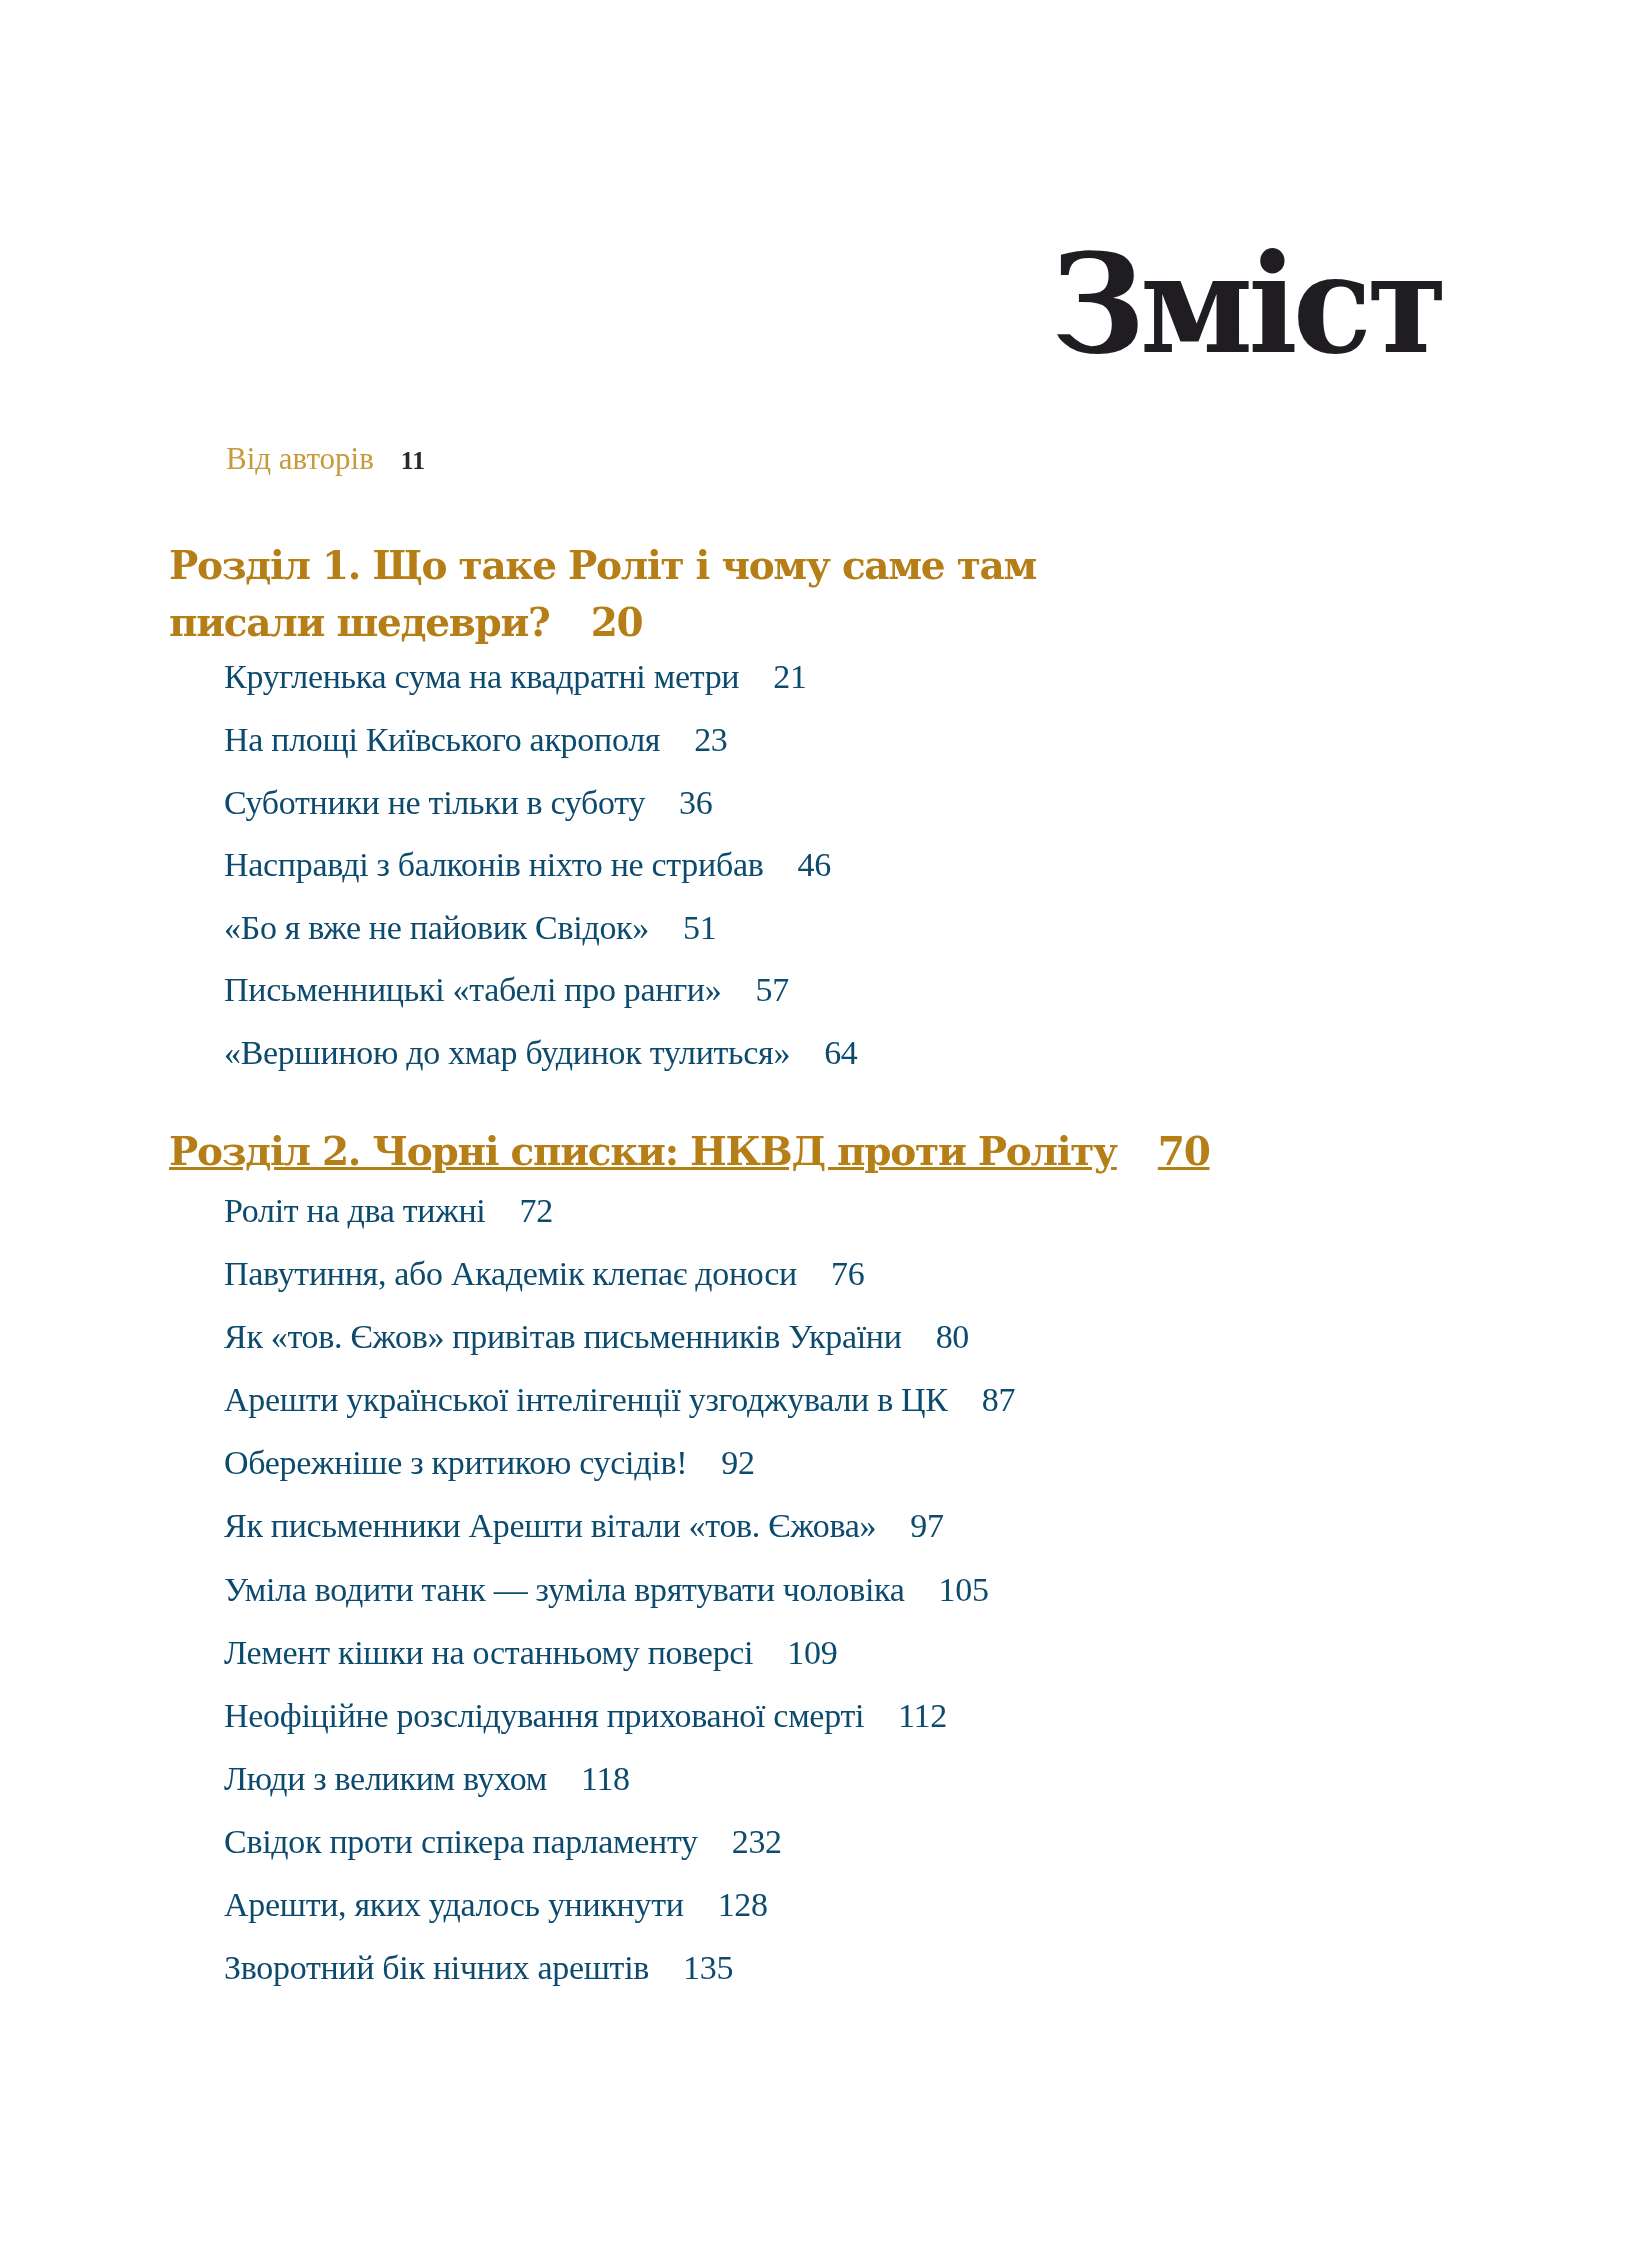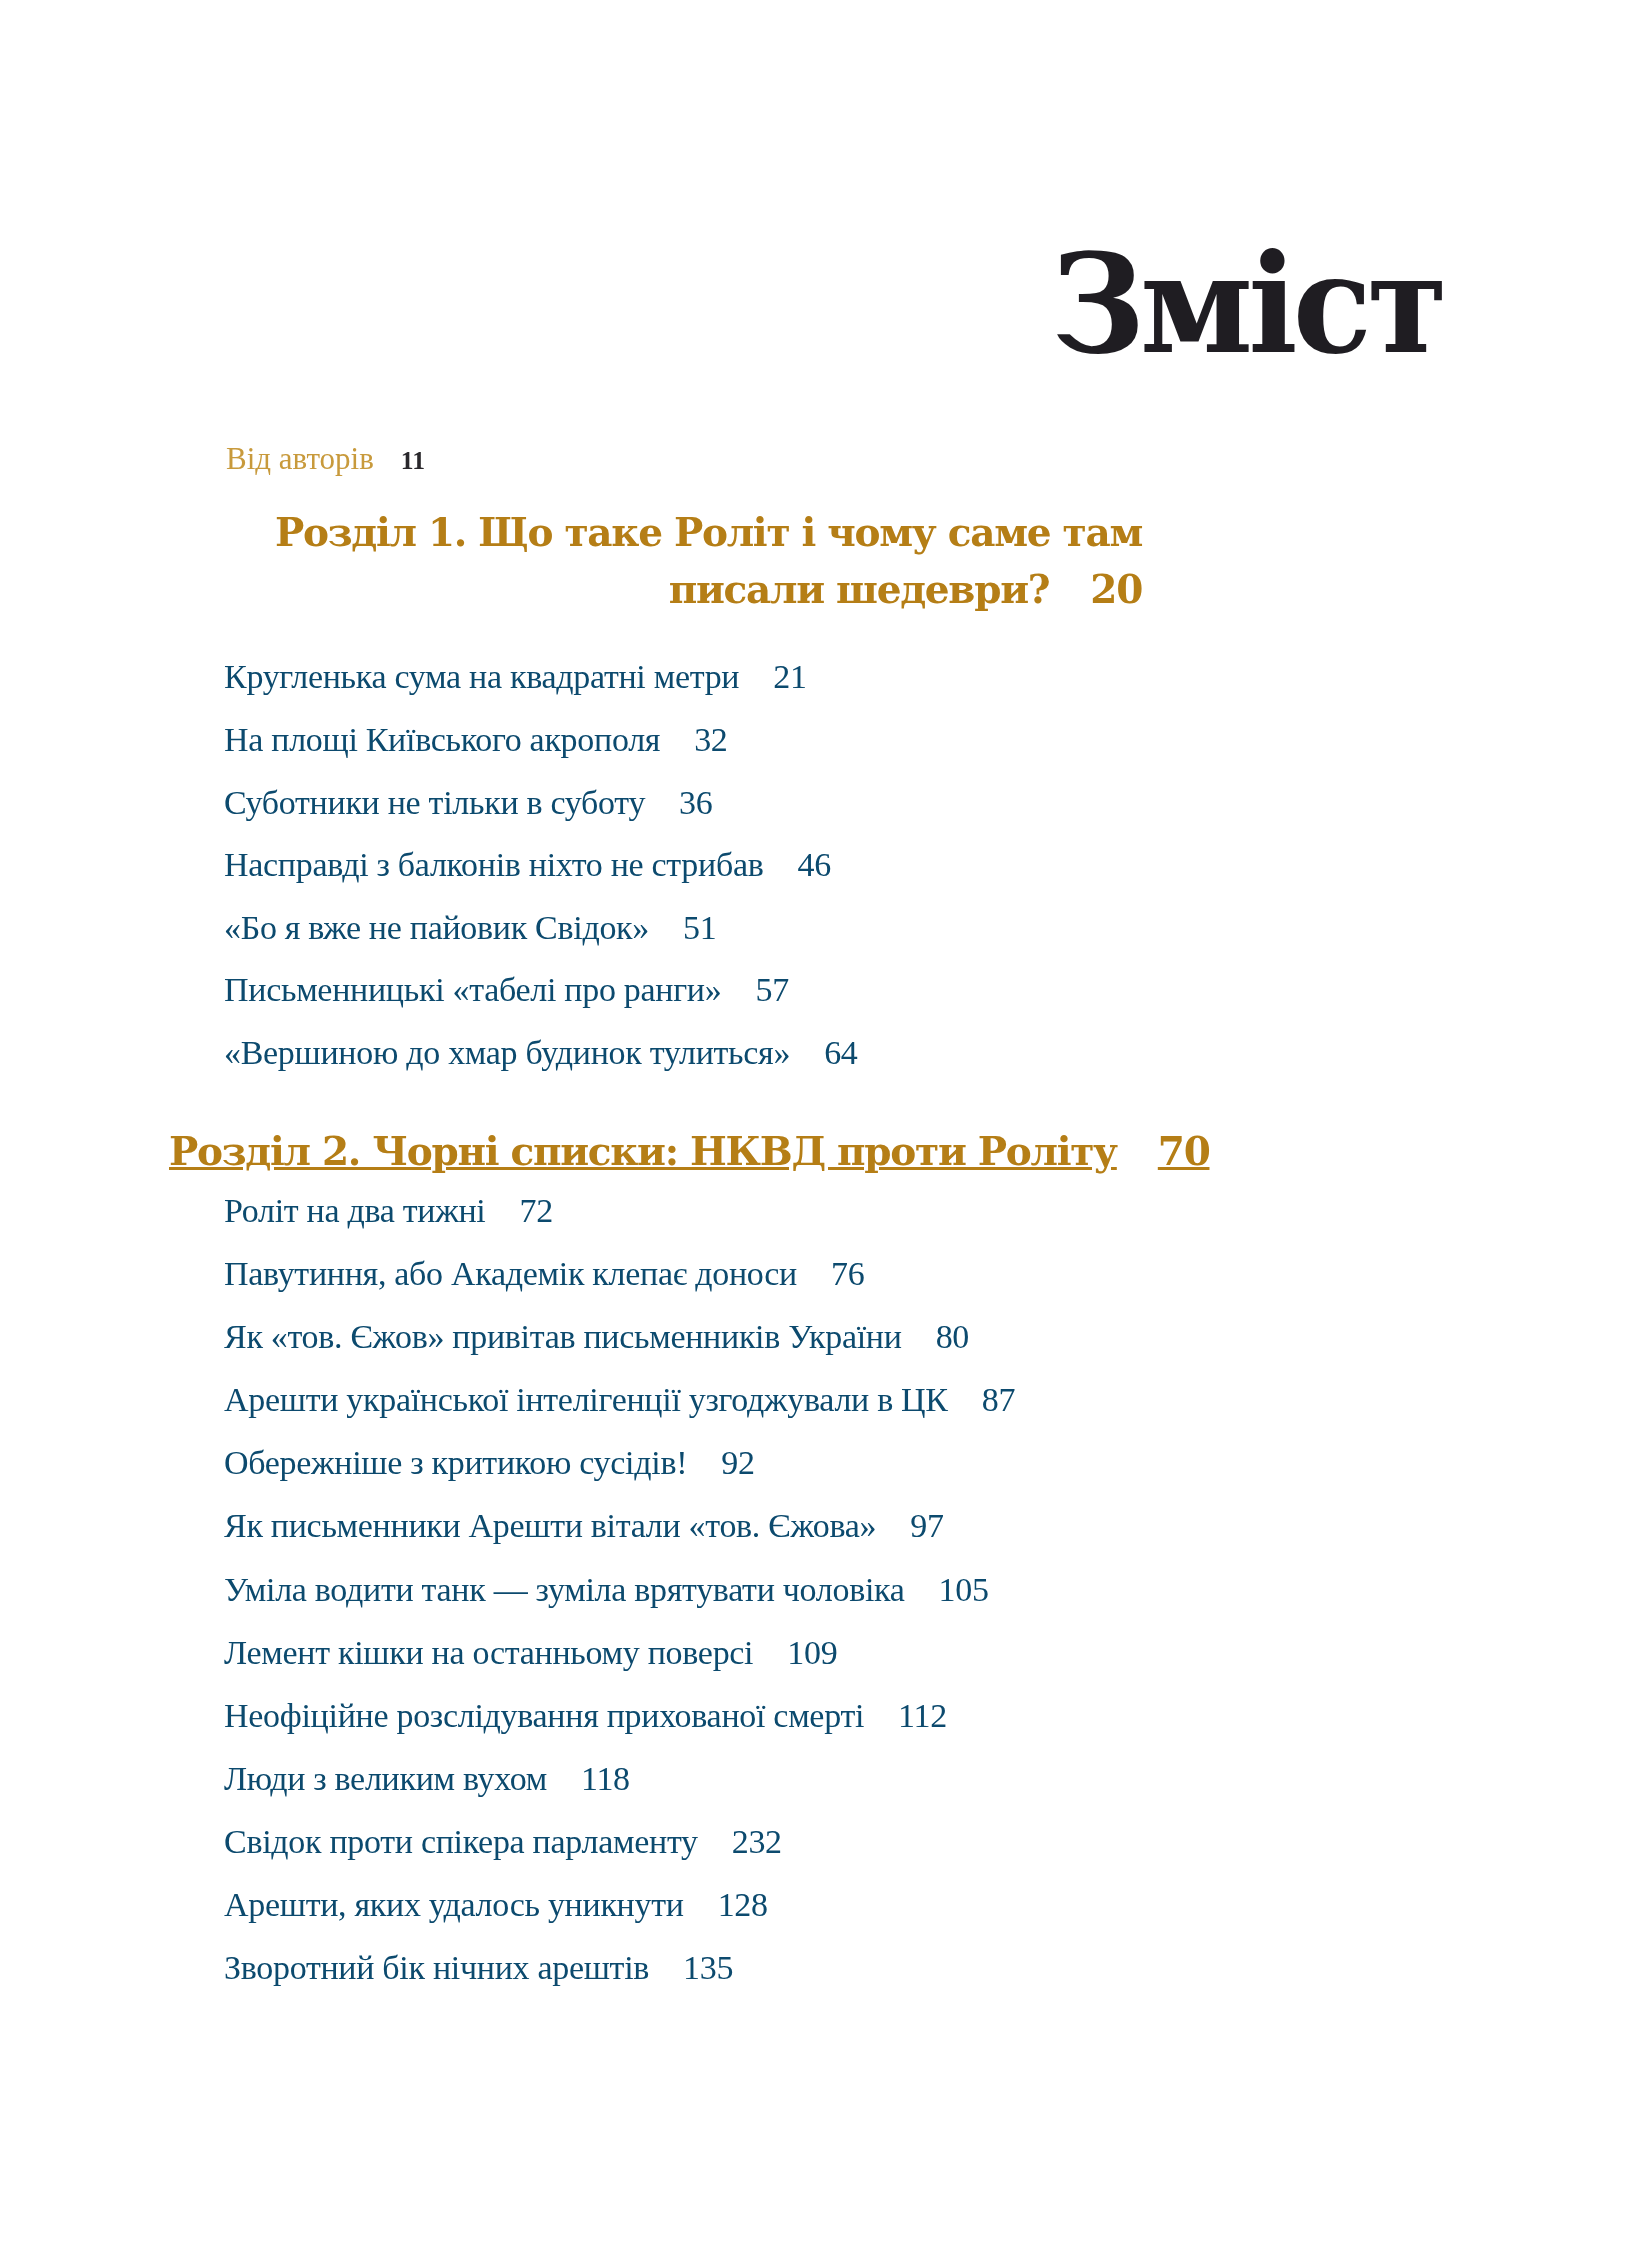--- a/index.html
+++ b/index.html
@@ -62,21 +62,21 @@
       font-family: "DejaVu Serif", serif;
       font-weight: bold;
       font-size: 39px;
       line-height: 57px;
       color: #b57e16;
       letter-spacing: -1.3px;
     }
     .chapter .num {
       margin-left: 41px;
     }
-    .chapter.ch1 { top: 504px; width: 973px; white-space: normal; text-align: right; }
+    .chapter.ch1 { top: 537px; width: 973px; white-space: normal; }
     .chapter.ch2 { top: 1123px; text-decoration: underline; }
     .item {
       left: 224px;
       font-family: "Liberation Serif", serif;
       font-size: 34px;
       line-height: 43px;
       color: #0c4a6e;
       letter-spacing: -0.3px;
     }
   </style>
@@ -89,21 +89,21 @@
 
   <div class="row intro">
     <span>Від авторів</span><span class="num">11</span>
   </div>
 
   <div class="row chapter ch1">
     <span>Розділ 1. Що таке Роліт і чому саме там писали шедеври?</span><span class="num">20</span>
   </div>
 
   <div class="row item" style="top:655px"><span>Кругленька сума на квадратні метри</span><span class="num">21</span></div>
-  <div class="row item" style="top:718px"><span>На площі Київського акрополя</span><span class="num">32</span></div>
+  <div class="row item" style="top:718px"><span>На площі Київського акрополя</span><span class="num">23</span></div>
   <div class="row item" style="top:781px"><span>Суботники не тільки в суботу</span><span class="num">36</span></div>
   <div class="row item" style="top:843px"><span>Насправді з балконів ніхто не стрибав</span><span class="num">46</span></div>
   <div class="row item" style="top:906px"><span>«Бо я вже не пайовик Свідок»</span><span class="num">51</span></div>
   <div class="row item" style="top:968px"><span>Письменницькі «табелі про ранги»</span><span class="num">57</span></div>
   <div class="row item" style="top:1031px"><span>«Вершиною до хмар будинок тулиться»</span><span class="num">64</span></div>
 
   <div class="row chapter ch2">
     <span>Розділ 2. Чорні списки: НКВД проти Роліту</span><span class="num">70</span>
   </div>
 

